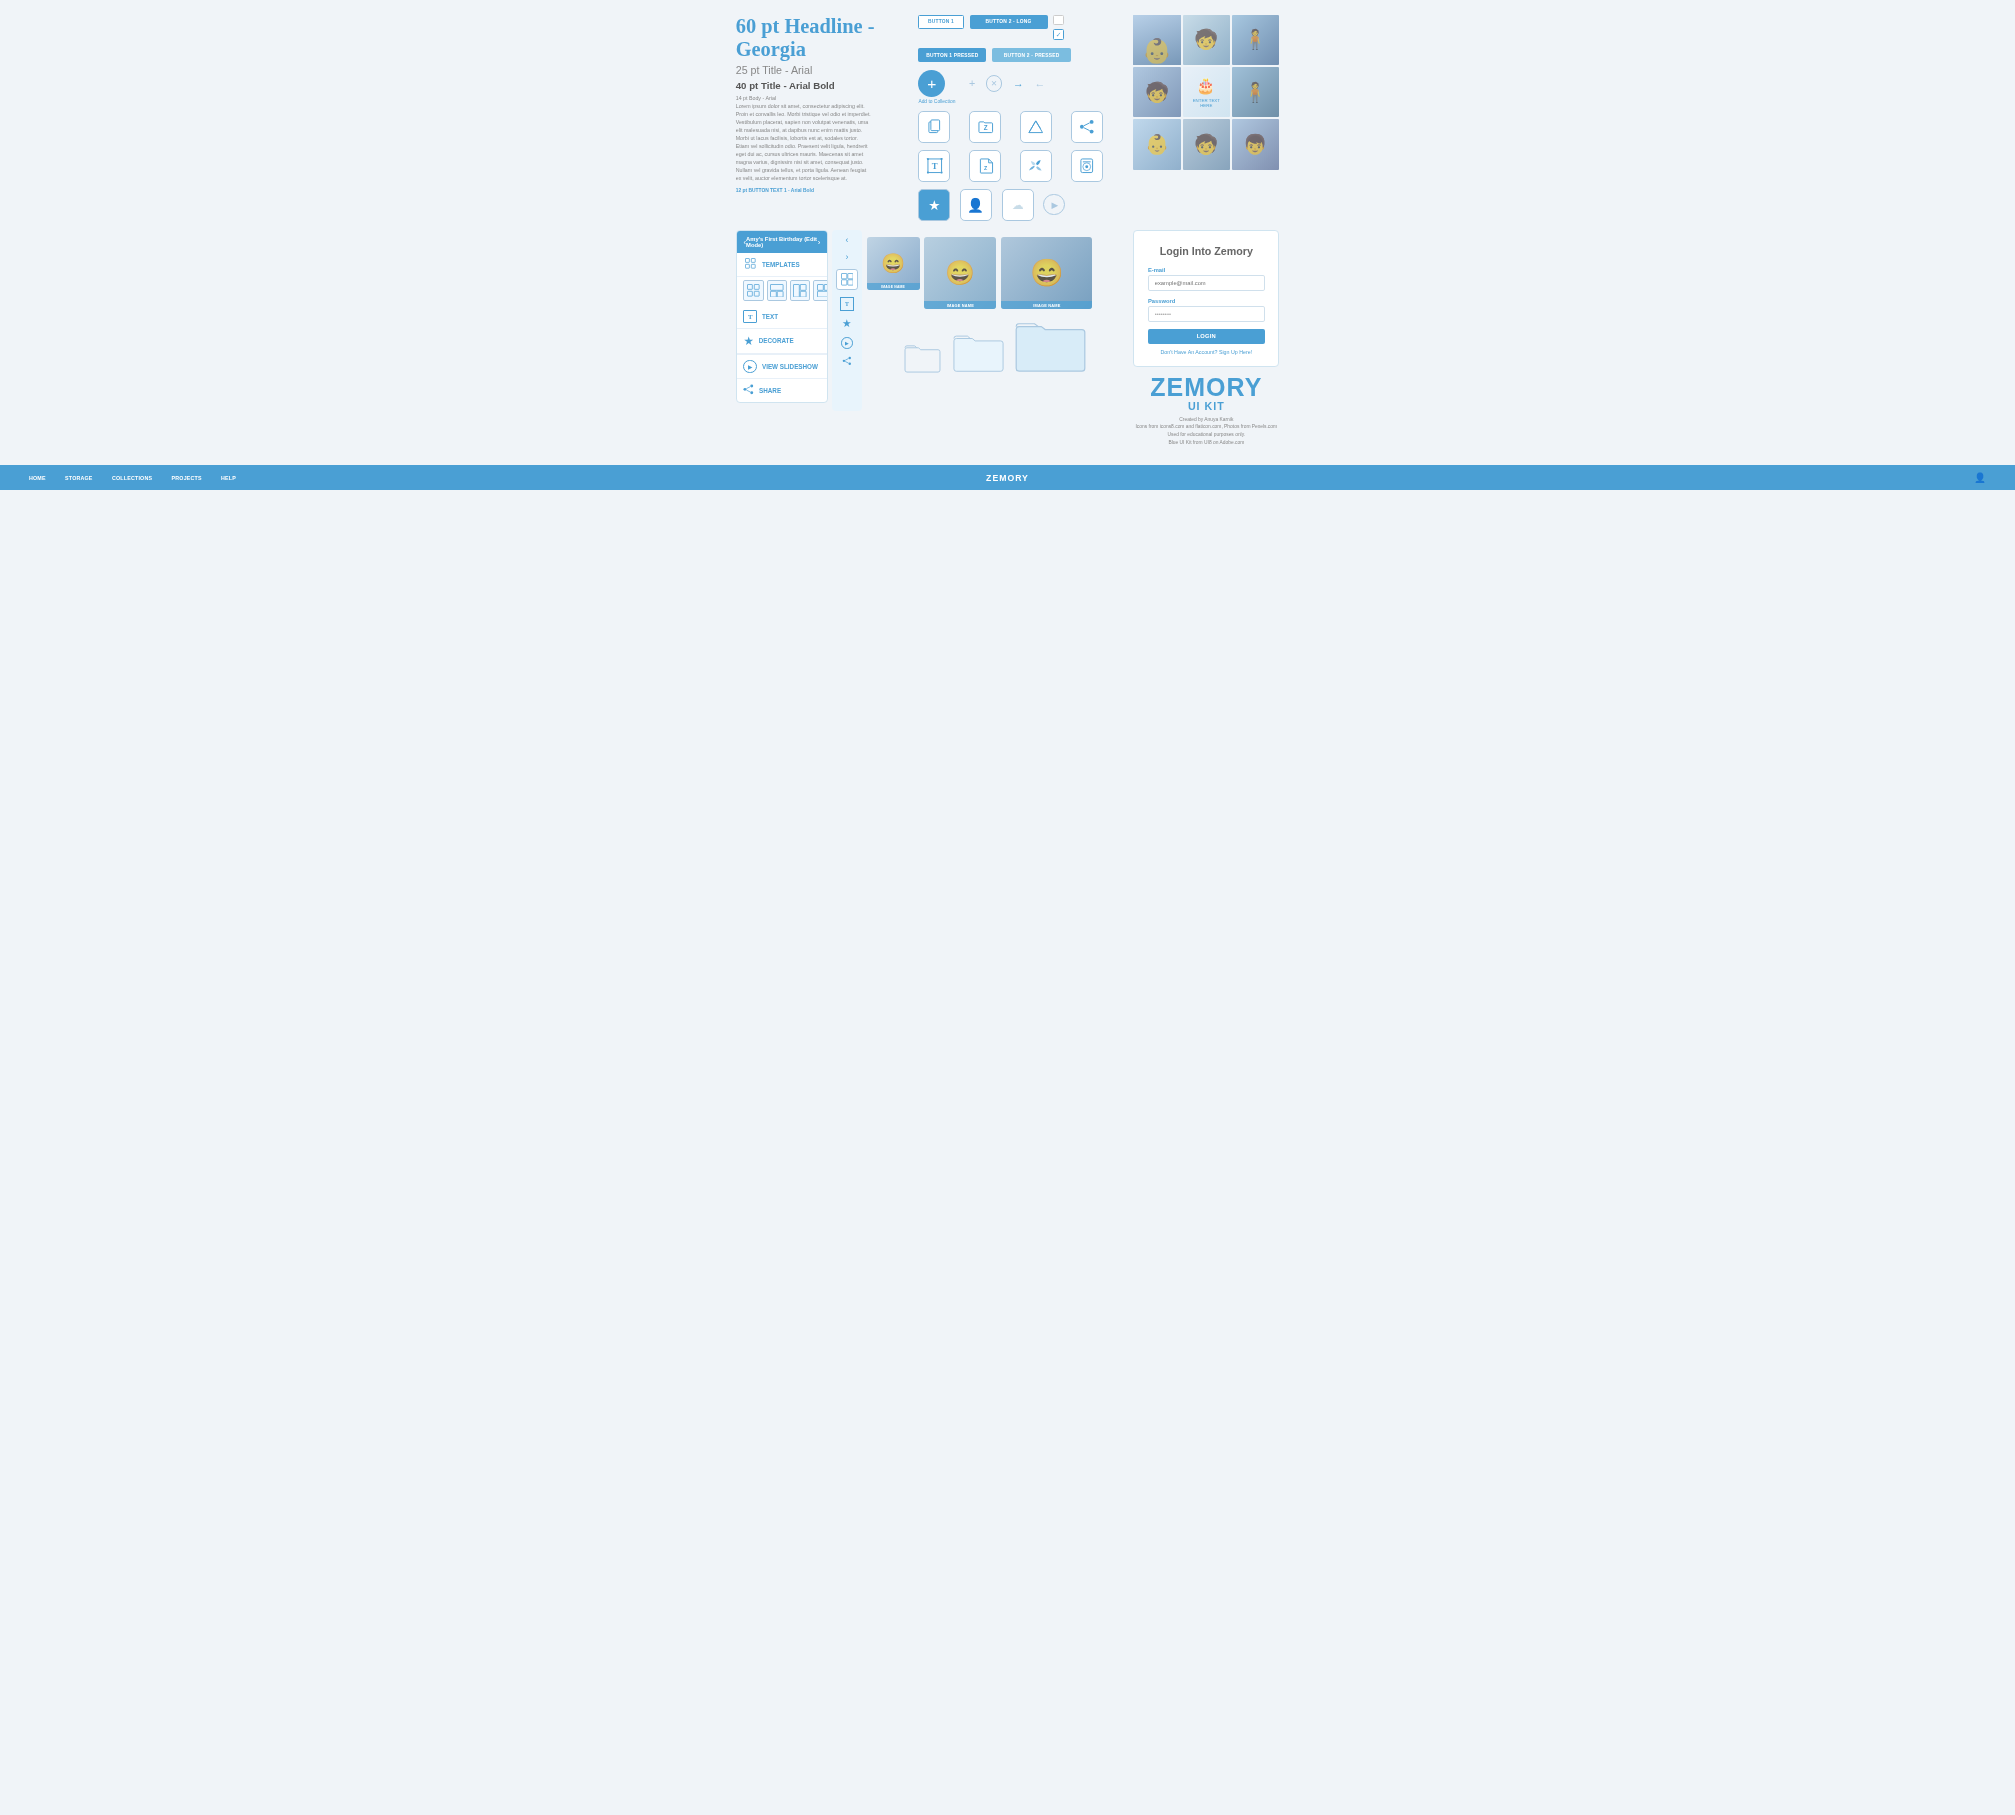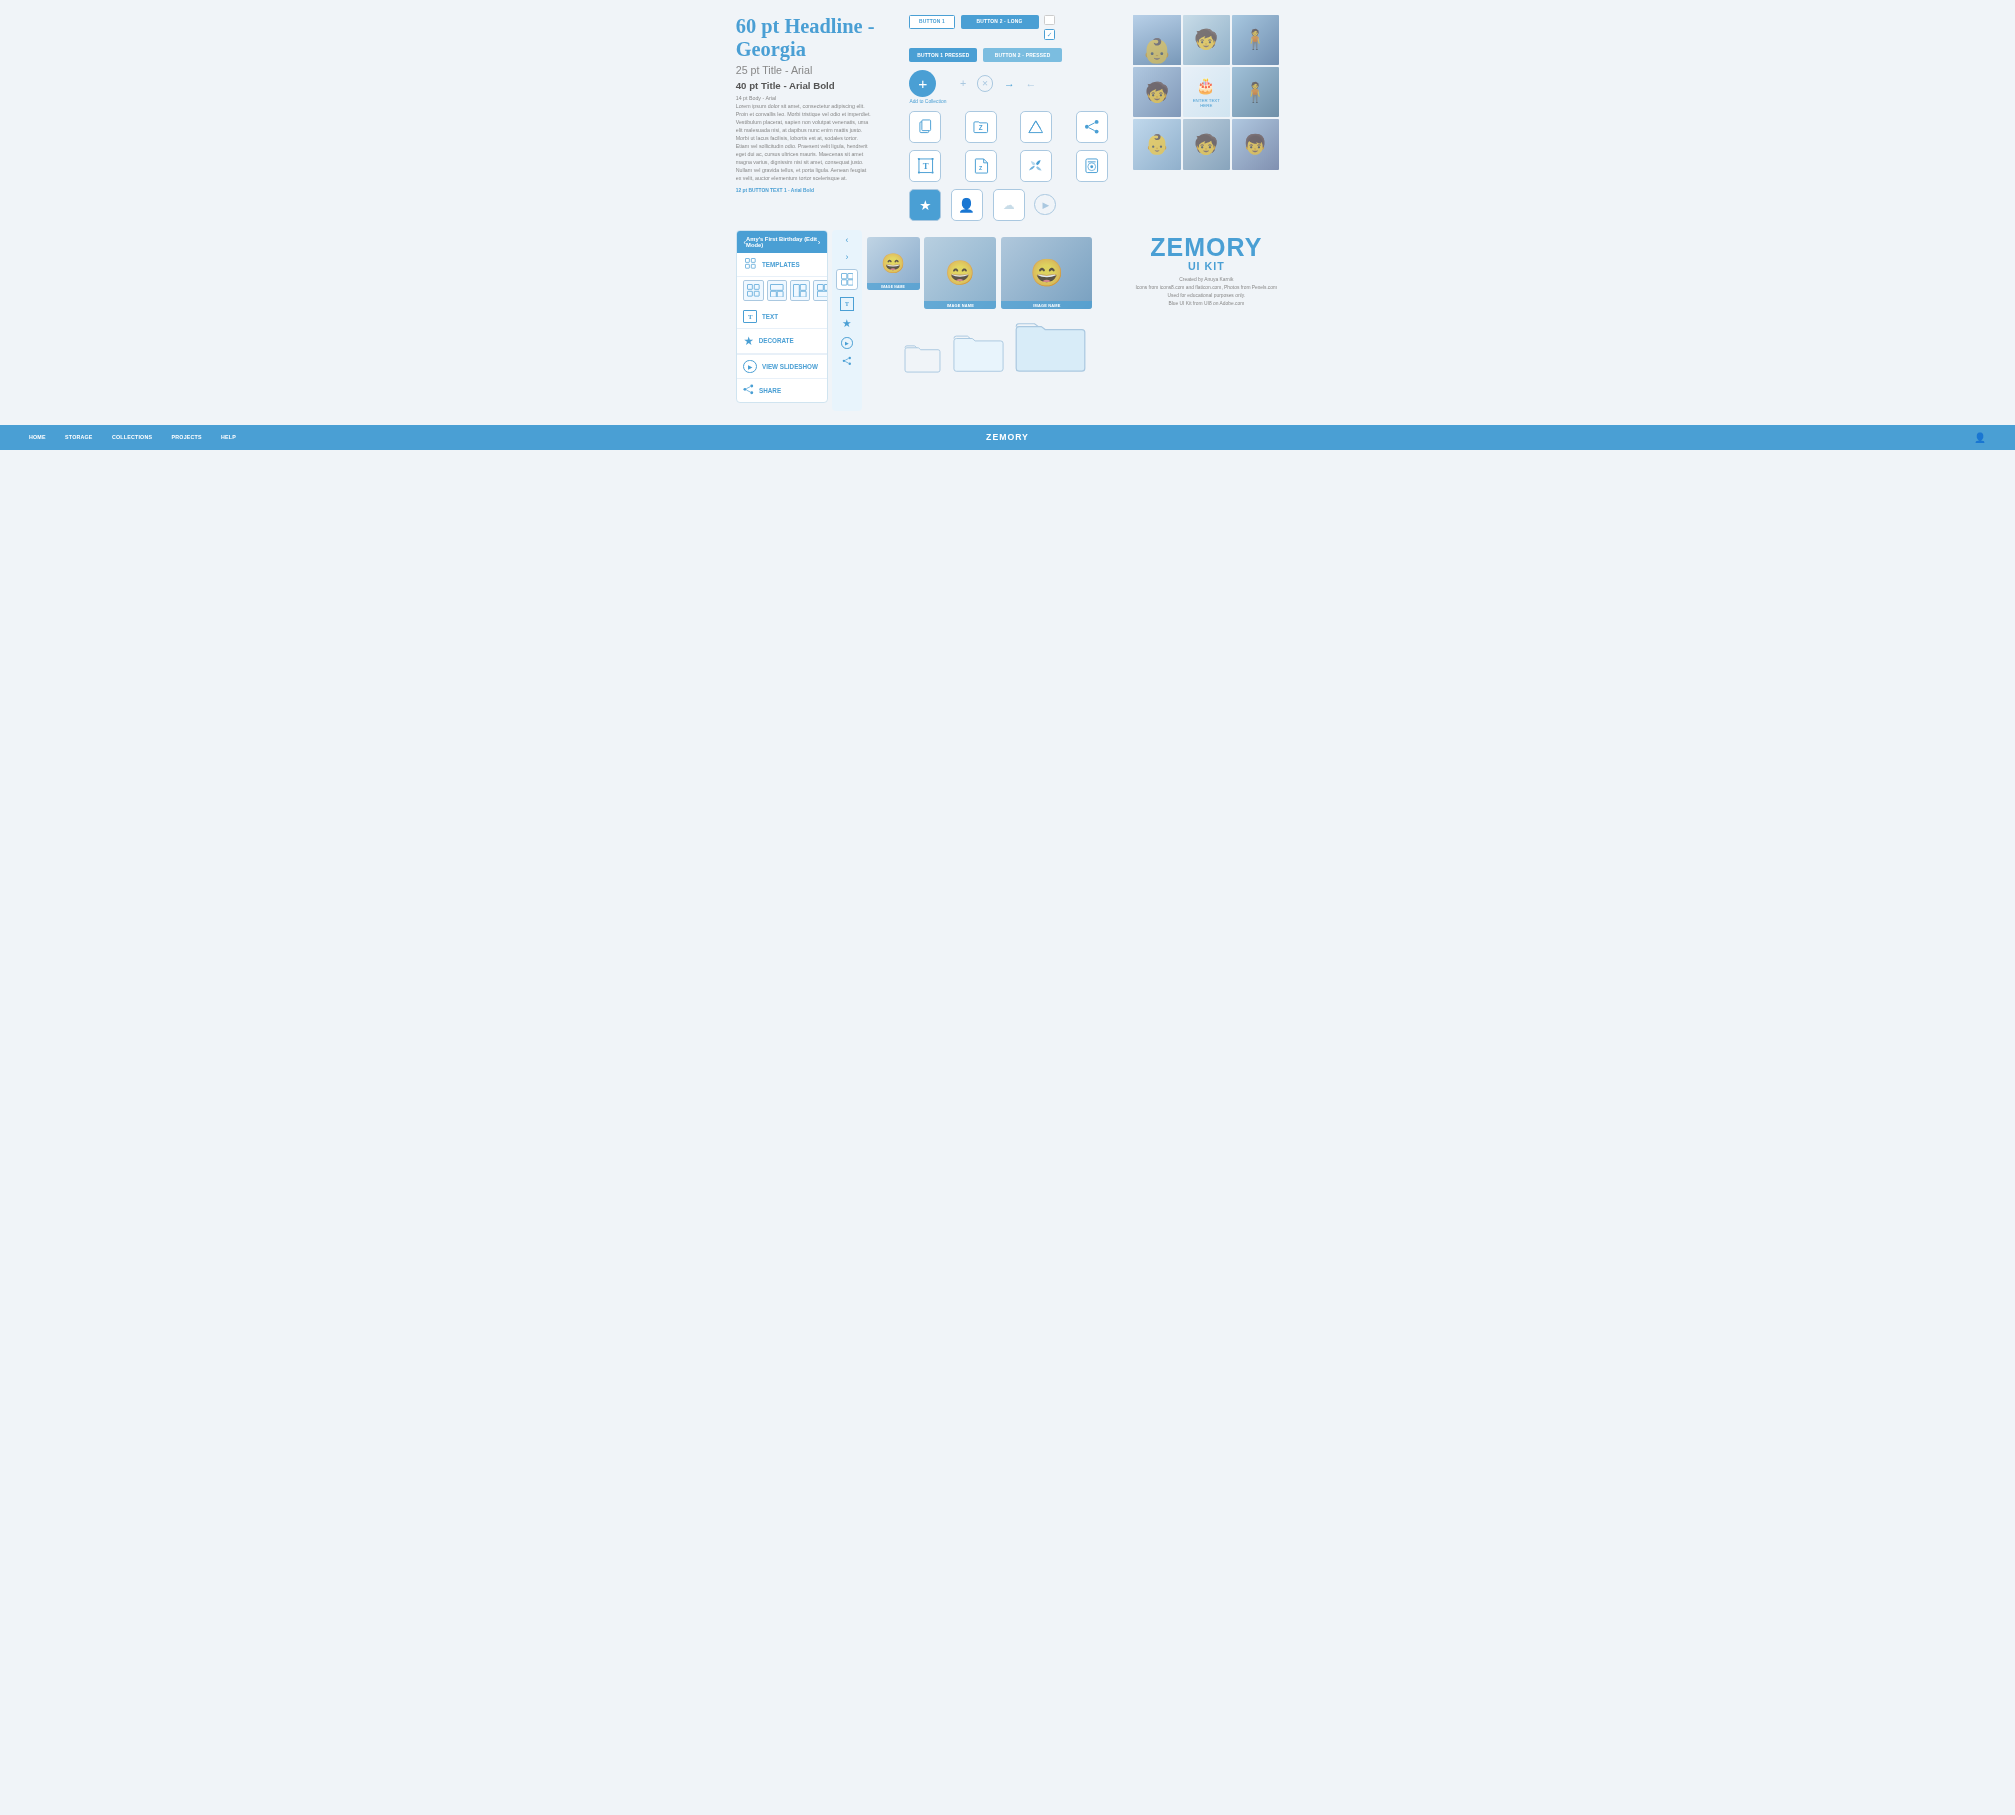--- a/index.html
+++ b/index.html
@@ -593,21 +593,21 @@
       width: 100%;
       height: 100%;
       background: linear-gradient(160deg, #c0d8e8 0%, #90b8d0 50%, #7090a8 100%);
       position: relative;
       overflow: hidden;
     }
 
     .top-section {
       display: grid;
       grid-template-columns: 155px 1fr 146px;
-      gap: 9px;
+      gap: 18px;
       margin-bottom: 4.9px;
     }
 
     .mid-section {
       display: grid;
       grid-template-columns: 1fr 146px;
       gap: 9.7px;
       margin-bottom: 0;
     }
 
@@ -965,20 +965,29 @@
                 <path d="M4 28 Q4 22 10 22 L56 22 L64 28 L140 28 Q146 28 146 34 L146 108 Q146 114 140 114 L10 114 Q4 114 4 108 Z" stroke="#aac8e0" stroke-width="2.5" fill="#d8ecf8"></path>
                 <path d="M4 22 Q4 16 10 16 L42 16 L50 22" stroke="#aac8e0" stroke-width="2.5"></path>
               </svg>
             </div>
           </div>
         </div>
       </div>
     </div>
 
     <div class="right-col">
+      <div class="login-card">
+        <div class="login-title">Login Into Zemory</div>
+        <div class="login-label">E-mail</div>
+        <input type="email" class="login-input" placeholder="example@mail.com" style="">
+        <div class="login-label">Password</div>
+        <input type="password" class="login-input" value="••••••••" style="">
+        <button class="login-btn">LOGIN</button>
+        <div class="login-signup-link">Don't Have An Account? Sign Up Here!</div>
+      </div>
 
       <div class="zemory-logo-section">
         <div class="zemory-big">ZEMORY</div>
         <div class="ui-kit-label">UI KIT</div>
         <div class="credits-text">
           <div>Created by Anuya Karnik</div>
           <div>Icons from icons8.com and flaticon.com, Photos from Pexels.com</div>
           <div>Used for educational purposes only.</div>
           <div>Blue UI Kit from UI8 on Adobe.com</div>
         </div>

